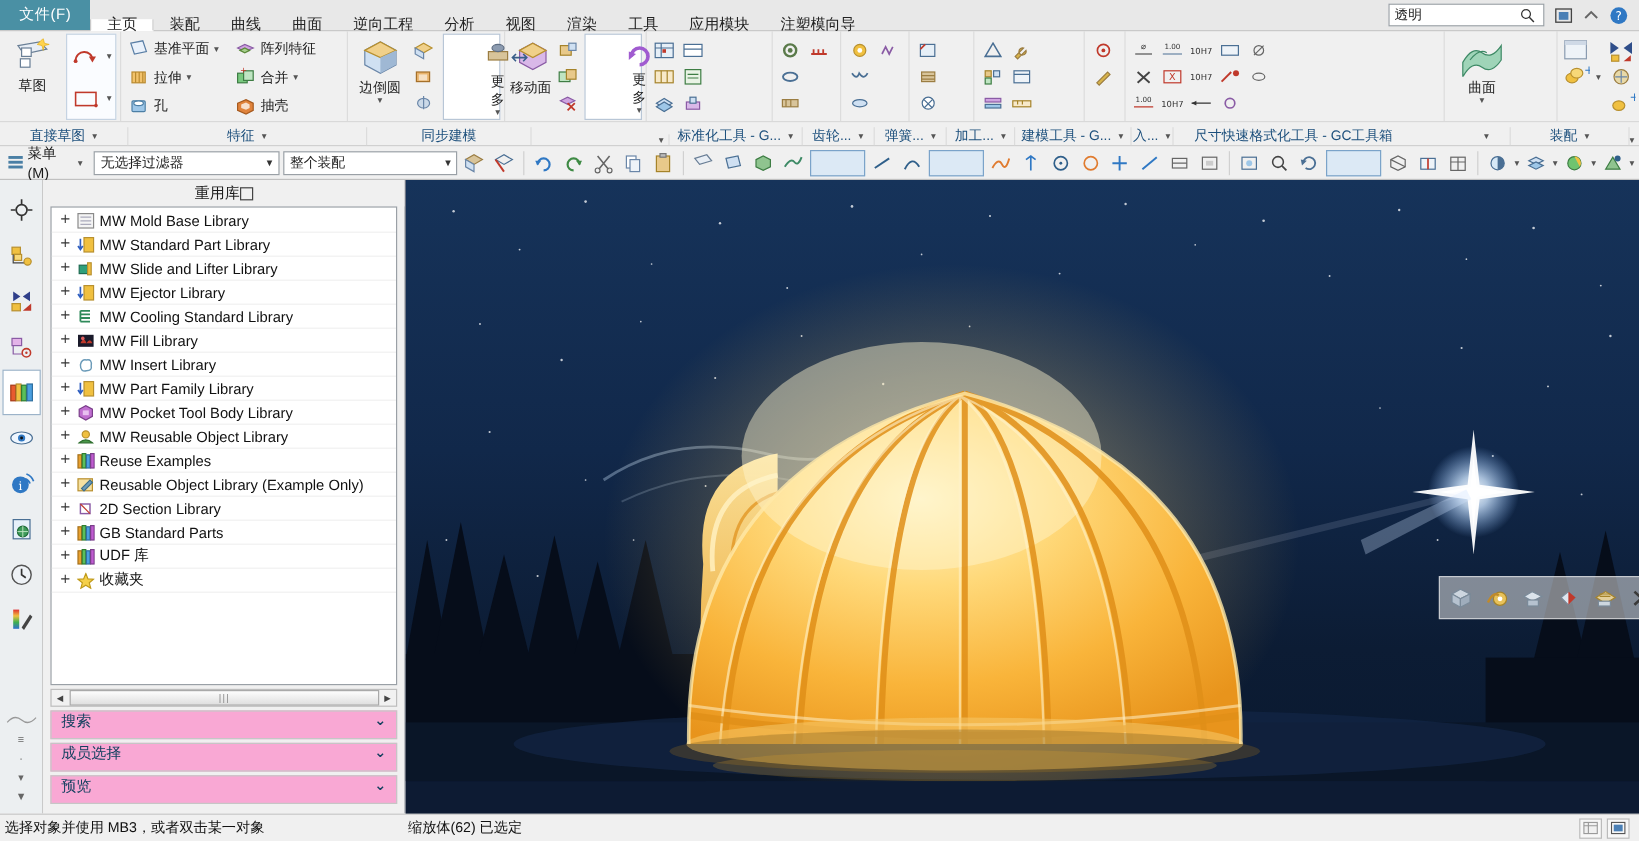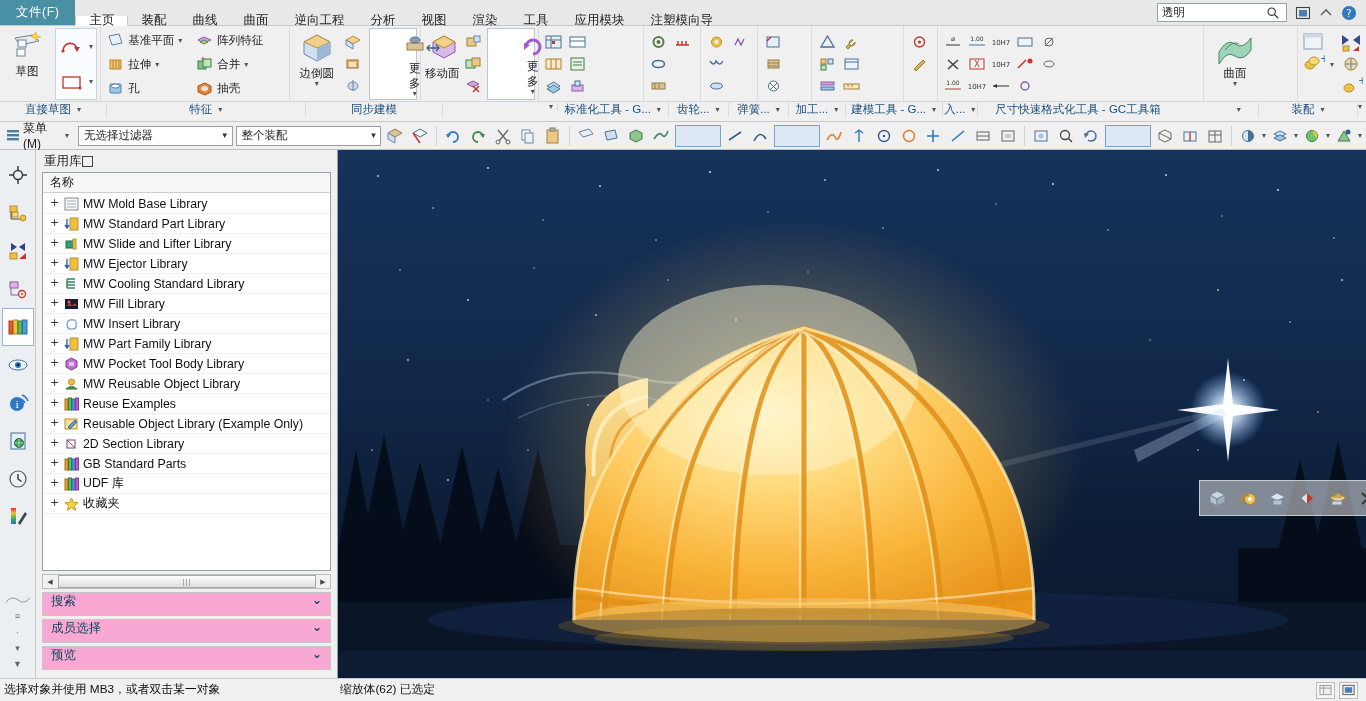--- a/index.html
+++ b/index.html
@@ -52,21 +52,21 @@
   .smallcol{ display:flex; flex-direction:column; justify-content:space-around; height:72px; }
   .smallrow{ display:flex; align-items:center; height:23px; padding:0 3px; }
   .smallrow .lbl{ font-size:11.5px; margin-left:4px; color:#222; white-space:nowrap; }
   .smallrow .car{ font-size:8px; color:#555; margin-left:4px; }
   .gridicons{ display:grid; grid-template-rows:repeat(3,22px); grid-auto-flow:column; align-content:center; }
   .gridicons .gi{ width:24px; height:22px; display:flex; align-items:center; justify-content:center; }
   .framed{ border:1px solid #b8c6d6; background:#fff;padding-left:44px; }
 
   
   .grouplabels{
-    height:20px; background:#f0f0f0; display:flex; align-items:flex-start;
+    height:20px; background:#f0f0f0; display:flex; align-items:flex-end;
     border-bottom:1px solid #c9c9c9; font-size:11.5px; color:#1c4f7c; flex:0 0 20px;
   }
   .glab{
     display:flex; align-items:center; justify-content:center; gap:6px;
     border-right:1px solid #dcdcdc; padding:0 4px; white-space:nowrap; overflow:hidden;
   }
   .glab .t{ text-decoration:none; }
   .glab .dd{ font-size:8px; color:#555; }
 
   
@@ -92,21 +92,21 @@
   .railbtn{ width:32px; height:38px; display:flex; align-items:center; justify-content:center; }
   .railbtn.sel{ background:#ffffff; border:1px solid #9cb3c9; }
   .railspacer{ flex:1; }
   .railsmall{ width:30px; height:16px; display:flex; align-items:center; justify-content:center; color:#666; font-size:9px;}
 
   .respanel{
     width:302px; background:#f0f0f0; border-right:1px solid #9aa0a6;
     display:flex; flex-direction:column;
   }
   .rp-title{
-    height:22px; display:flex; align-items:center; justify-content:flex-start;
+    height:22px; display:flex; align-items:center; justify-content:center;
     padding:0 8px 0 8px; font-size:12.5px; color:#1a1a1a; background:#f0f0f0;
   }
   .rp-title .pin{ width:11px; height:11px; border:1.5px solid #444; }
   .rp-tree{
     margin:0 6px; background:#fff; border:1px solid #9aa0a6; flex:1;
     display:flex; flex-direction:column; min-height:0;
   }
   .tree-head{
     height:20px; border-bottom:1px solid #cfcfcf; display:flex; align-items:center;
     padding-left:7px; font-size:12px; background:#f6f6f6;
@@ -1053,23 +1053,20 @@
       <div class="railsmall">▾</div>
       <div class="railsmall" style="margin-bottom:6px">▼</div>
     </div>
 
     <div class="respanel">
       <div class="rp-title">
         <span>重用库</span>
         <span class="pin"></span>
       </div>
       <div class="rp-tree">
-        <div class="tree-head">
-          <span>名称</span>
-        </div>
         <div class="tree-body">
 
           <div class="trow">
               <span class="plus">+</span>
             <span class="tico">
                 <svg width="15" height="14" viewBox="0 0 15 14">
                   <rect x="1" y="1" width="13" height="12" fill="#f4f4f4" stroke="#8a8a8a"></rect>
                   <line x1="3" y1="4" x2="12" y2="4" stroke="#aab"></line>
                   <line x1="3" y1="7" x2="12" y2="7" stroke="#aab"></line>
                   <line x1="3" y1="10" x2="12" y2="10" stroke="#aab"></line>

